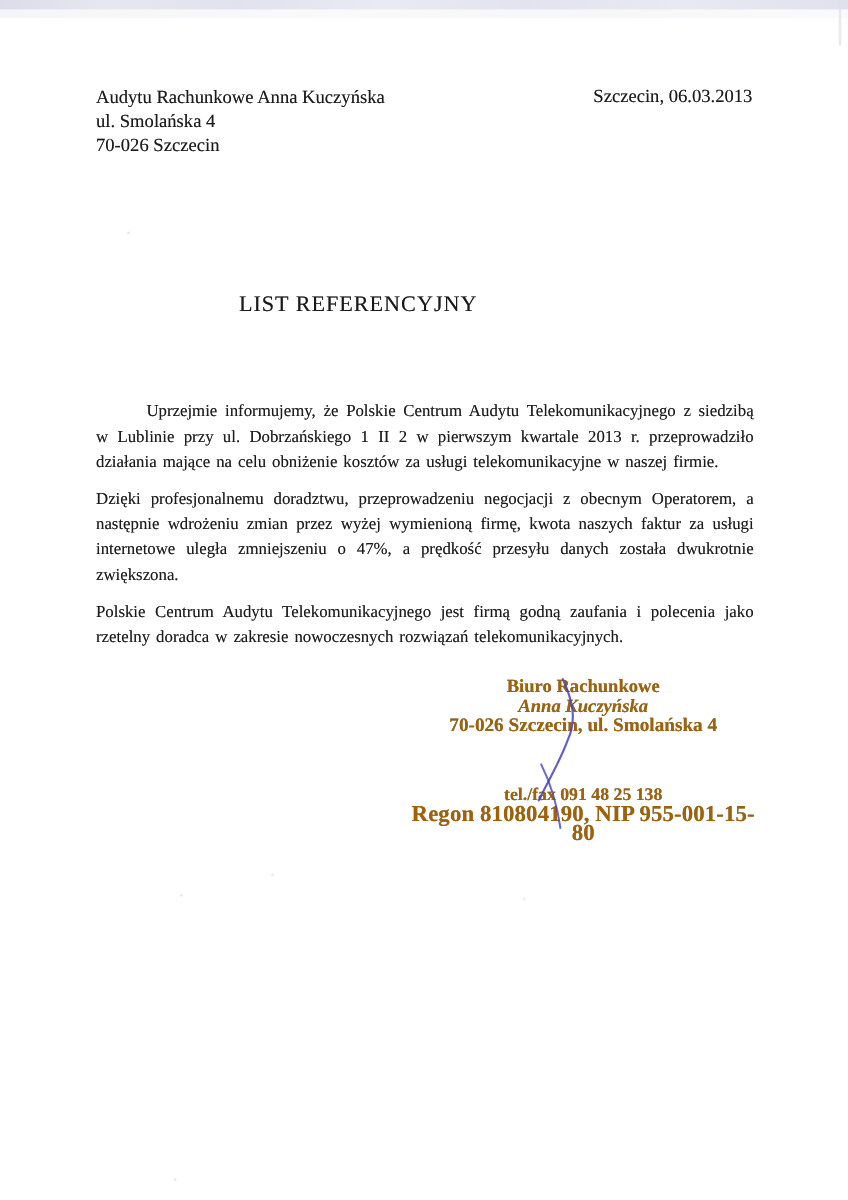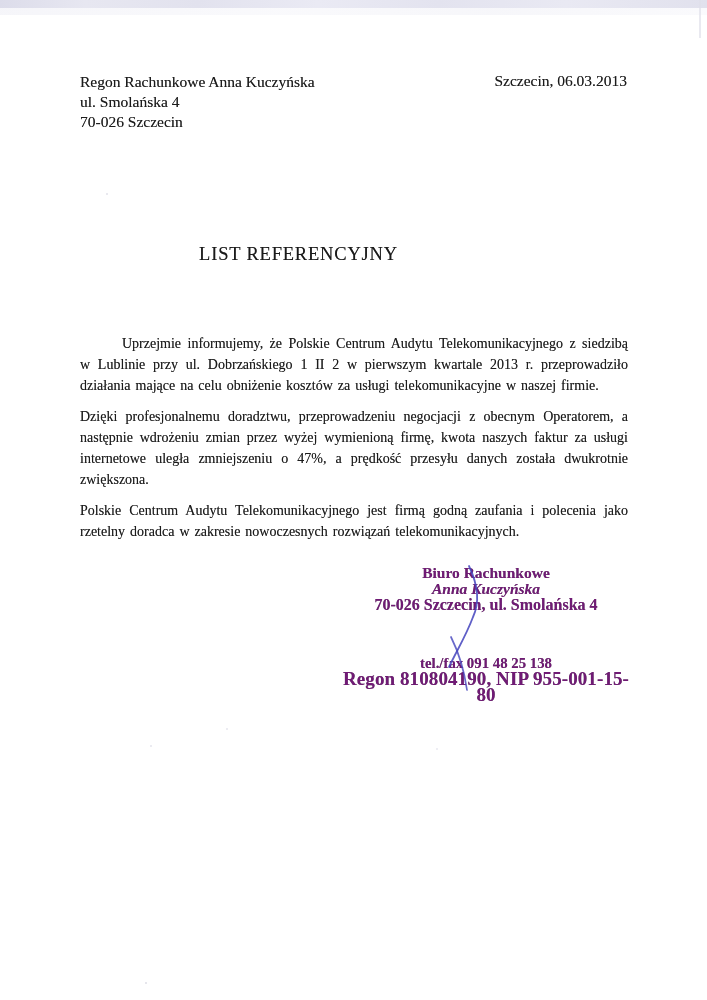--- a/index.html
+++ b/index.html
@@ -55,21 +55,21 @@
     position: absolute; left: 80px; top: 333px; width: 548px;
     font-size: 14px; line-height: 21px; color: #1c1c1c;
     text-align: justify; word-spacing: 1.5px;
   }
   .body-col p { margin: 0 0 10px 0; }
   .body-col p.indent { text-indent: 42px; }
 
   
   .stamp {
     position: absolute; left: 338px; top: 565px; width: 296px;
-    text-align: center; color: #701a75; font-weight: bold;
+    text-align: center; color: #a16207; font-weight: bold;
     line-height: 16px;
   }
   .stamp .l1 { font-size: 15.5px; }
   .stamp .l2 { font-size: 15.5px; font-style: italic; }
   .stamp .l3 { font-size: 16px; }
   .stamp .l4 { font-size: 14.8px; margin-top: 42px; }
   .stamp .l5 { font-size: 19px; letter-spacing: .1px; }
 
   
   .signature-svg { position: absolute; left: 0; top: 0; overflow: visible; }
@@ -82,21 +82,21 @@
   <div class="scan-band-top"></div>
   <div class="scan-band-fade"></div>
   <div class="edge-line-right"></div>
   <div class="speck" style="left:106px; top:193px; width:2px; height:2px; background:#e2e2ea;"></div>
   <div class="speck" style="left:150px; top:745px; width:2px; height:2px; background:#e4e4ec;"></div>
   <div class="speck" style="left:226px; top:728px; width:2px; height:2px; background:#e6e6ee;"></div>
   <div class="speck" style="left:436px; top:748px; width:2px; height:2px; background:#e8e8f0;"></div>
   <div class="speck" style="left:145px; top:982px; width:2px; height:2px; background:#dedee6;"></div>
 
   <div class="sender soft">
-    <div>Regon Rachunkowe Anna Kuczyńska</div>
+    <div>Audytu Rachunkowe Anna Kuczyńska</div>
     <div>ul. Smolańska 4</div>
     <div>70-026 Szczecin</div>
   </div>
 
   <div class="dateline soft">Szczecin, 06.03.2013</div>
 
   <div class="title soft">LIST REFERENCYJNY</div>
 
   <div class="body-col">
     <p class="indent soft">Uprzejmie informujemy, że Polskie Centrum Audytu Telekomunikacyjnego z siedzibą w Lublinie przy ul. Dobrzańskiego 1 II 2 w pierwszym kwartale 2013 r.  przeprowadziło działania mające na celu obniżenie kosztów za usługi telekomunikacyjne w naszej firmie.</p>

